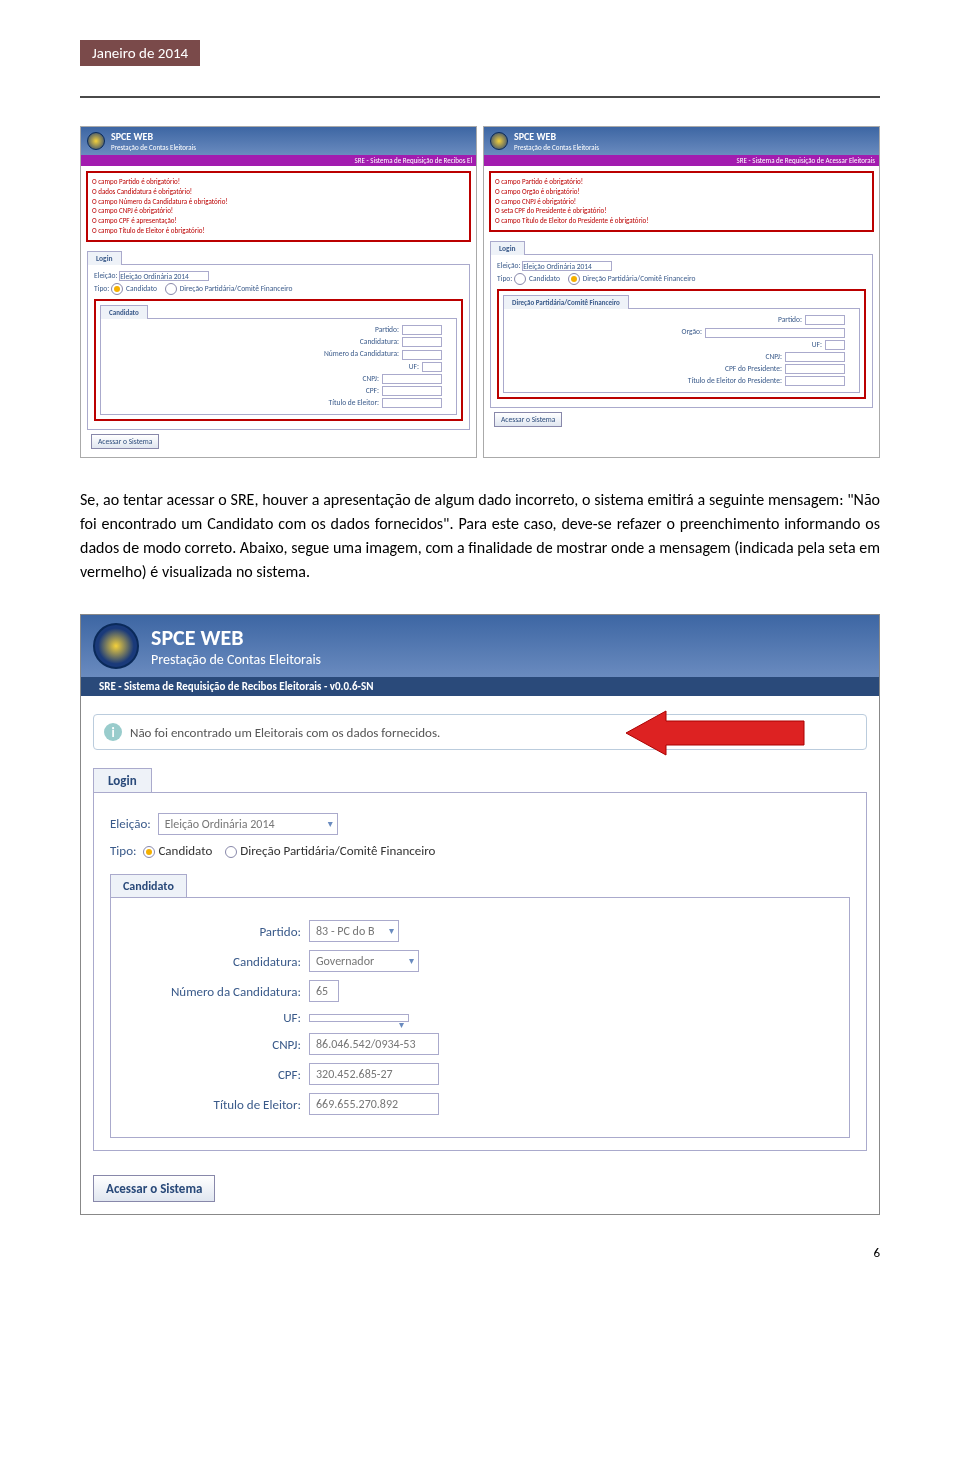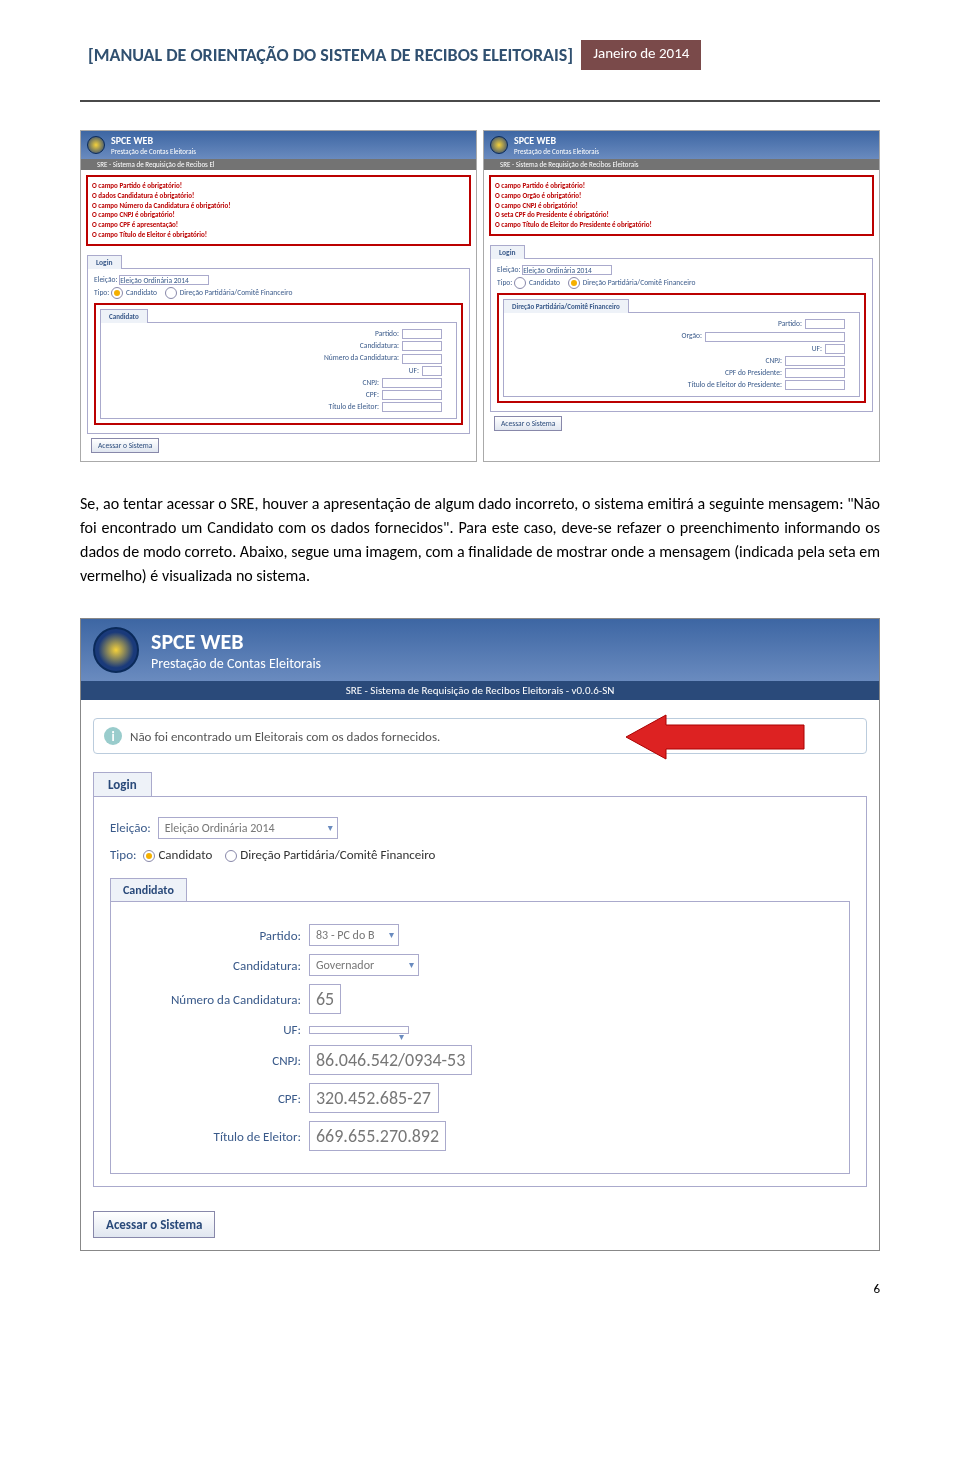--- a/index.html
+++ b/index.html
@@ -8,68 +8,67 @@
   .top-header { display: flex; align-items: stretch; margin-bottom: 30px; }
   .top-header-title { font-weight: bold; font-size: 18px; color: #305070; padding: 4px 8px; }
   .top-header-date { background: #7a4a4a; color: #fff; padding: 4px 12px; font-size: 15px; }
   .header-line { height: 2px; background: #4a4a4a; margin-top: 2px; margin-bottom: 28px; }
   .screens-row { display: flex; gap: 6px; margin-bottom: 30px; }
   .screen-col { flex: 1; border: 1px solid #aaa; background: #fff; font-size: 8px; }
   .spce-bar { display: flex; align-items: center; background: linear-gradient(#3d66a3,#6a8bbf); color: #fff; padding: 3px 6px; }
   .spce-emblem { width: 18px; height: 18px; border-radius: 50%; background: radial-gradient(#f5d13a,#1a3a7a); margin-right: 6px; border: 1px solid #0a2a5a; }
   .spce-title { font-weight: bold; font-size: 10px; }
   .spce-sub { font-size: 7px; }
-  .sre-strip { background: #737373; color: #fff; font-size: 7px; text-align: left; padding: 1px 16px; }
+  .sre-strip { background: #a21caf; color: #fff; font-size: 7px; text-align: right; padding: 1px 4px; }
   .err-box { border: 2px solid #b00; margin: 5px; padding: 4px; color: #b00; font-size: 7px; line-height: 1.4; background: #fff; }
-  .err-box span { display: block; font-weight: bold; }
+  .err-box span { display: block; }
   .login-area { padding: 4px 6px; font-size: 7.5px; color: #3a5a8a; }
   .login-tab { display: inline-block; border: 1px solid #aac; border-bottom: none; padding: 2px 8px; background: #eef2f8; margin-bottom: -1px; font-weight: bold; }
   .login-body { border: 1px solid #aac; padding: 4px 6px; background: #fff; }
   .line { margin: 2px 0; }
   .tiny-input { display: inline-block; border: 1px solid #aac; height: 10px; background: #fff; vertical-align: middle; }
   .tiny-drop { display: inline-block; border: 1px solid #aac; height: 10px; background: #fff; vertical-align: middle; }
   .redframe { border: 2px solid #b00; padding: 4px; margin: 4px 0; }
   .field-row { text-align: right; margin: 2px 0; padding-right: 10px; }
   .field-row label { color: #3a5a8a; margin-right: 3px; }
   .btn-small { display: inline-block; border: 1px solid #88a; background: linear-gradient(#fff,#e0e6f0); padding: 2px 6px; font-size: 7.5px; color: #2a4a7a; margin: 4px; }
   .body-text { font-size: 16px; line-height: 1.5; text-align: justify; margin: 20px 0 30px 0; }
   .big-shot { border: 1px solid #888; font-size: 12px; }
   .big-spce-bar { display: flex; align-items: center; background: linear-gradient(#3d66a3,#6a8bbf); color: #fff; padding: 8px 12px; }
   .big-emblem { width: 46px; height: 46px; border-radius: 50%; background: radial-gradient(#f5d13a 0%, #1a3a7a 60%); margin-right: 12px; border: 2px solid #0a2a5a; }
   .big-title { font-weight: bold; font-size: 22px; }
   .big-sub { font-size: 14px; }
-  .big-sre { background: #2a4a7a; color: #fff; font-size: 11px; text-align: center; padding: 3px 18px; font-weight: normal; }
+  .big-sre { background: #2a4a7a; color: #fff; font-size: 11px; text-align: left; padding: 3px 18px; font-weight: bold; }
   .info-bar { display: flex; align-items: center; margin: 18px 12px 0 12px; border: 1px solid #bcd; border-radius: 4px; padding: 8px 10px; color: #555; font-size: 13px; position: relative; }
   .info-icon { width: 18px; height: 18px; border-radius: 50%; background: #9cc; color: #fff; display: flex; align-items: center; justify-content: center; font-weight: bold; margin-right: 8px; flex-shrink: 0; }
   .red-arrow { position: absolute; right: 60px; top: -6px; width: 180px; height: 48px; }
   .red-arrow svg { width: 100%; height: 100%; }
   .login-big { margin: 18px 12px 12px 12px; }
   .login-big-tab { display: inline-block; border: 1px solid #aac; border-bottom: none; padding: 4px 14px; background: #eef2f8; font-weight: bold; color: #2a4a7a; font-size: 13px; }
   .login-big-body { border: 1px solid #aac; padding: 12px 16px; }
   .lb-row { margin: 8px 0; font-size: 13px; color: #333; }
   .lb-row label { color: #3a5a8a; margin-right: 4px; }
   .sel-box { display: inline-block; border: 1px solid #aac; padding: 3px 22px 3px 6px; color: #777; font-size: 12px; position: relative; background: #fff; min-width: 120px; vertical-align: middle; }
   .sel-box:after { content: "▾"; position: absolute; right: 4px; top: 3px; color: #6a8bbf; font-size: 10px; }
   .radio { display: inline-block; width: 12px; height: 12px; border-radius: 50%; border: 1px solid #88a; vertical-align: middle; margin-right: 3px; position: relative; }
   .radio.sel:after { content: ""; position: absolute; width: 6px; height: 6px; background: #f5b000; border-radius: 50%; top: 2px; left: 2px; }
   .cand-tab { display: inline-block; border: 1px solid #aac; border-bottom: none; padding: 4px 12px; background: #eef2f8; font-weight: bold; color: #2a4a7a; font-size: 12px; margin-top: 8px; }
   .cand-body { border: 1px solid #aac; padding: 14px 20px; }
   .cand-row { display: flex; align-items: center; margin: 8px 0; font-size: 13px; }
   .cand-row label { width: 170px; text-align: right; color: #3a5a8a; margin-right: 8px; }
-  .txt-input { border: 1px solid #aac; padding: 3px 6px; color: #777; font-size: 18px; background: #fff; min-width: 130px; }
+  .txt-input { border: 1px solid #aac; padding: 3px 6px; color: #777; font-size: 12px; background: #fff; min-width: 130px; }
   .btn-big { display: inline-block; border: 1px solid #88a; background: linear-gradient(#fff,#e0e6f0); padding: 5px 12px; font-size: 13px; font-weight: bold; color: #2a4a7a; margin: 12px; }
   .page-num { text-align: right; font-size: 13px; color: #000; margin-top: 30px; }
 </style>
 </head>
 <body>
 
 <div class="page">
 
   <div class="top-header">
-    <div class="top-header-title">[MANUAL DE ORIENTAÇÃO DO SISTEMA DE RECIBOS ELEITORAIS]</div>
     <div class="top-header-date">Janeiro de 2014</div>
   </div>
   <div class="header-line"></div>
 
   <div class="screens-row">
 
     <div class="screen-col">
       <div class="spce-bar">
         <div class="spce-emblem"></div>
         <div>
@@ -116,21 +115,21 @@
     </div>
 
     <div class="screen-col">
       <div class="spce-bar">
         <div class="spce-emblem"></div>
         <div>
           <div class="spce-title">SPCE WEB</div>
           <div class="spce-sub">Prestação de Contas Eleitorais</div>
         </div>
       </div>
-      <div class="sre-strip">SRE - Sistema de Requisição de Recibos Eleitorais</div>
+      <div class="sre-strip">SRE - Sistema de Requisição de Acessar Eleitorais</div>
       <div class="err-box">
         <span>O campo Partido é obrigatório!</span>
         <span>O campo Orgão é obrigatório!</span>
         <span>O campo CNPJ é obrigatório!</span>
         <span>O seta CPF do Presidente é obrigatório!</span>
         <span>O campo Título de Eleitor do Presidente é obrigatório!</span>
       </div>
       <div class="login-area">
         <div class="login-tab">Login</div>
         <div class="login-body">

